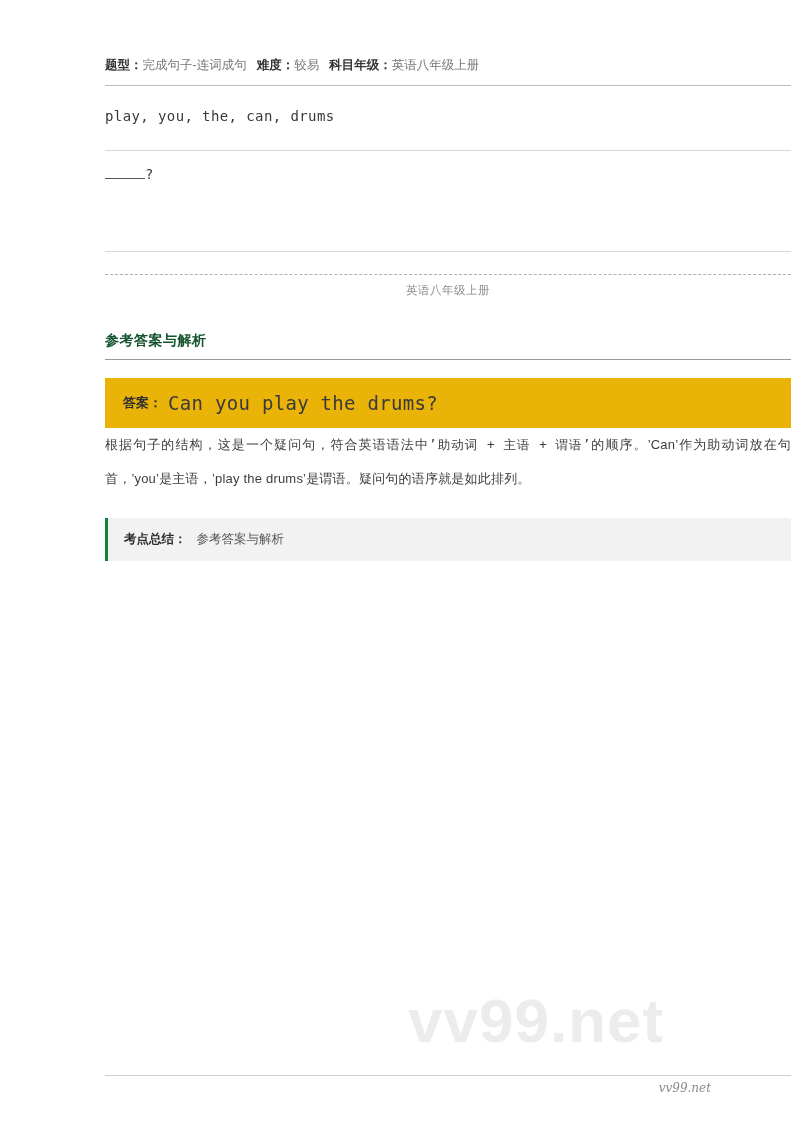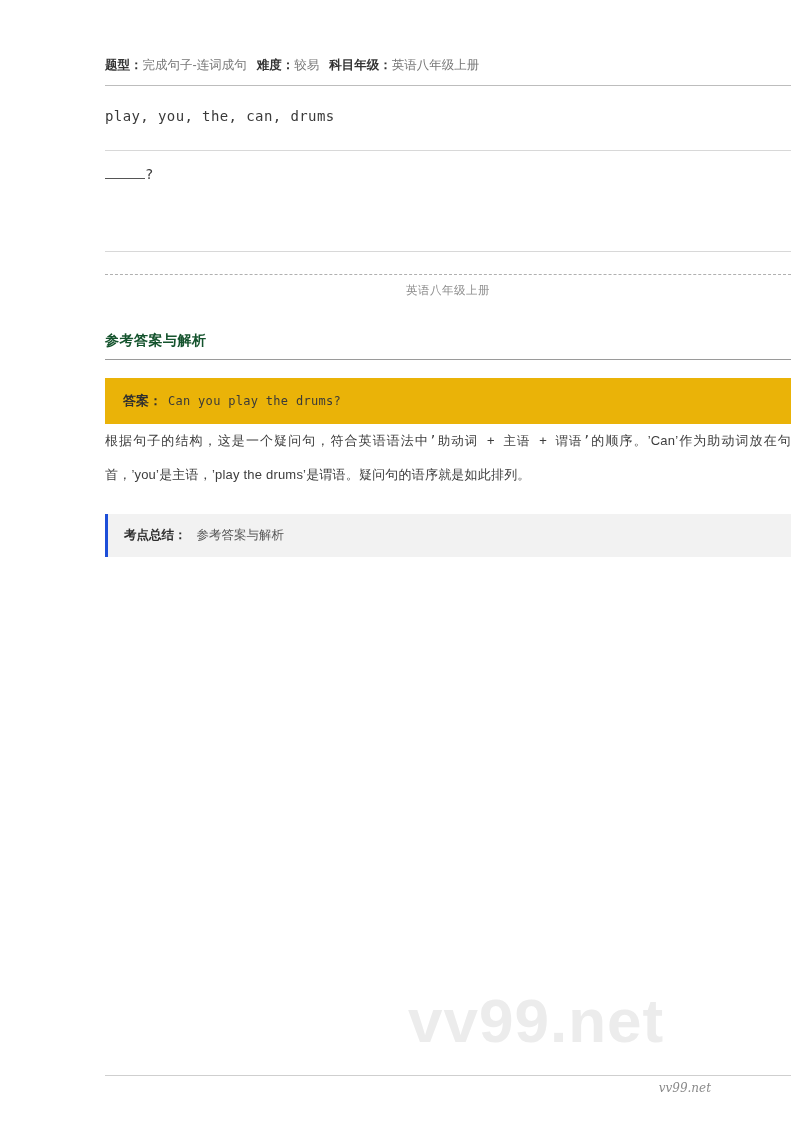--- a/index.html
+++ b/index.html
@@ -120,21 +120,21 @@
   }
   .answer-box-label {
     font-size: 13px;
     font-weight: bold;
     color: #2f2f2f;
     flex: 0 0 auto;
     margin-right: 6px;
   }
   .answer-box-text {
     font-family: "DejaVu Sans Mono", monospace;
-    font-size: 12px;
+    font-size: 19px;
     color: #3a3a3a;
     letter-spacing: 0.3px;
   }
 
   .explain-label {
     font-size: 13px;
     font-weight: bold;
     color: #2f2f2f;
     padding-top: 22px;
     padding-bottom: 6px;
@@ -146,21 +146,21 @@
     text-align: justify;
     letter-spacing: 0.2px;
   }
   .explain-text .mono {
     font-family: "DejaVu Sans Mono", monospace;
     font-size: 12.5px;
   }
 
   .summary-box {
     background: #f2f2f2;
-    border-left: 3px solid #1d4ed8;
+    border-left: 3px solid #15803d;
     padding: 13px 16px;
     margin-top: 22px;
     display: flex;
     align-items: flex-start;
   }
   .summary-label {
     font-size: 12.5px;
     font-weight: bold;
     color: #2f2f2f;
     margin-right: 10px;

